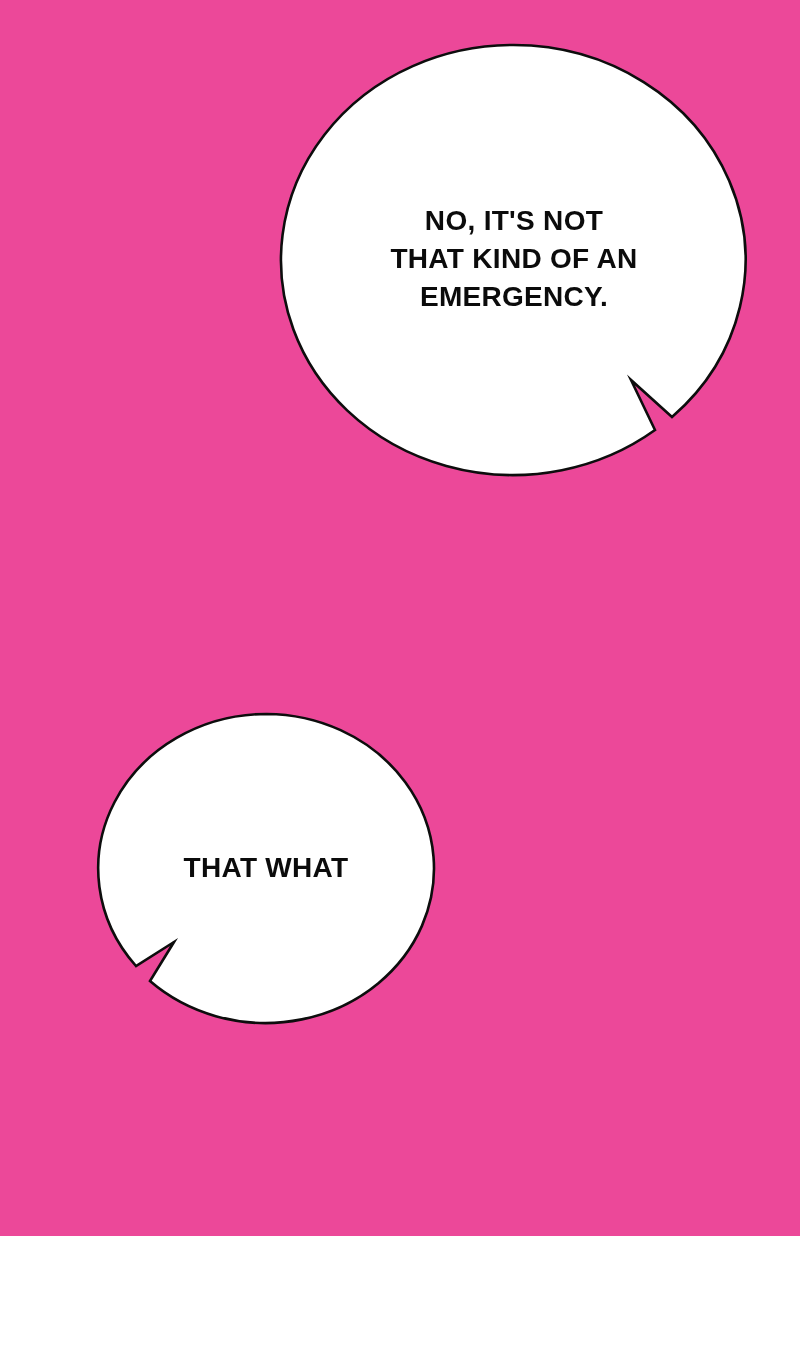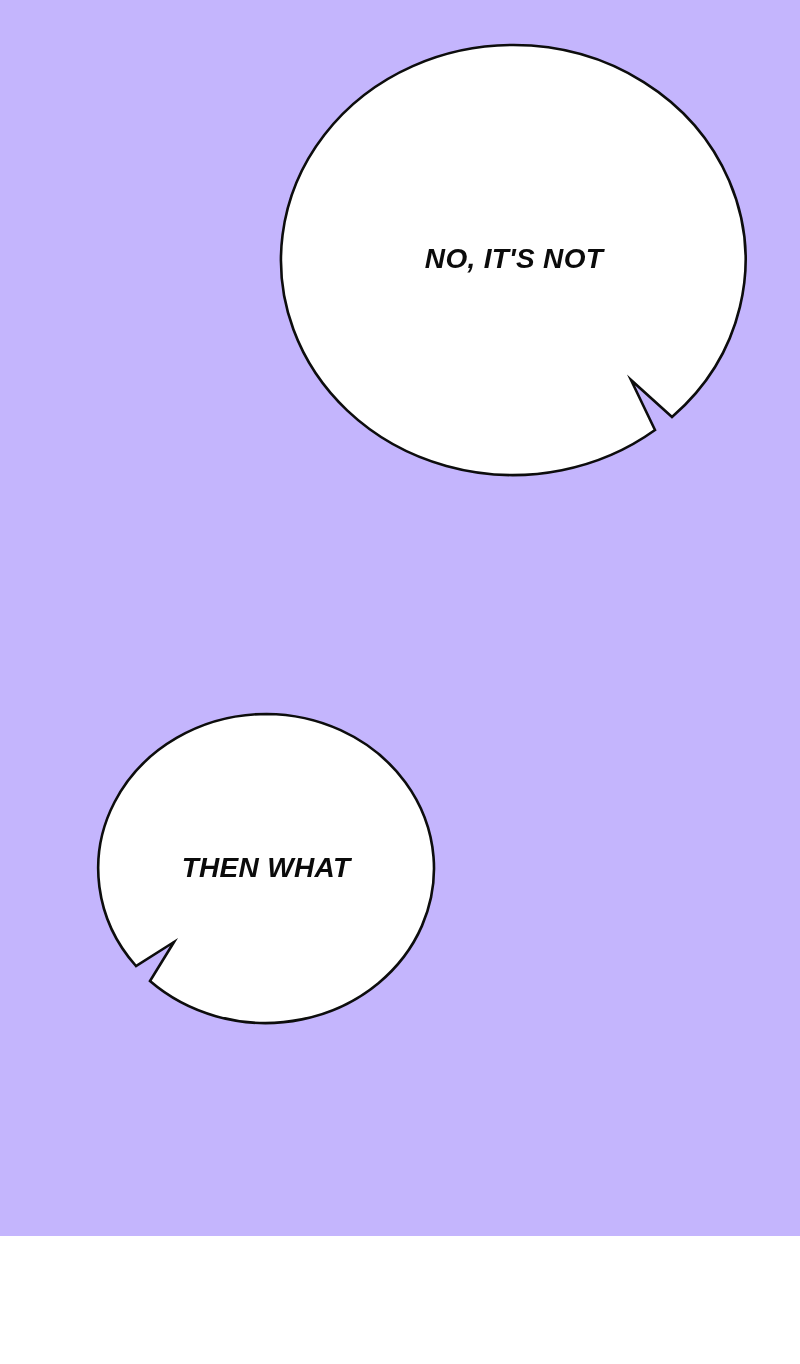--- a/index.html
+++ b/index.html
@@ -3,24 +3,23 @@
 <meta charset="utf-8">
 <style>
   html, body {
     margin: 0;
     padding: 0;
   }
   .comic-page {
     position: relative;
     width: 800px;
     height: 1236px;
-    background: #c4b5fd;
+    background: #ec4899;
     overflow: hidden;
     font-family: "Liberation Sans", "DejaVu Sans", sans-serif;
-    font-style: italic;
   }
   .bubbles-svg {
     position: absolute;
     left: 0;
     top: 0;
     width: 800px;
     height: 1364px;
     display: block;
   }
   .bubble-text {
@@ -43,19 +42,21 @@
 
 <div class="comic-page">
 
   <svg class="bubbles-svg" viewBox="0 0 800 1364" xmlns="http://www.w3.org/2000/svg">
     <path d="M 513 45 A 232 215 0 0 1 672 417 L 631 380 L 655 430 A 232 215 0 1 1 513 45 Z" stroke-width="2.6" stroke-linejoin="miter" stroke-miterlimit="12" stroke="#0d0d0d" fill="#ffffff"></path>
     <path d="M 266.5 714 A 168.5 154.5 0 1 1 150 981 L 174 942 L 136 966 A 168.5 154.5 0 0 1 266.5 714 Z" stroke-width="2.6" stroke-linejoin="miter" stroke-miterlimit="12" stroke="#0d0d0d" fill="#ffffff"></path>
   </svg>
 
   <div class="bubble-text bubble-text--top">
     <div class="line">NO, IT'S NOT</div>
+    <div class="line">THAT KIND OF AN</div>
+    <div class="line">EMERGENCY.</div>
   </div>
 
   <div class="bubble-text bubble-text--bottom">
-    <div class="line">THEN WHAT</div>
+    <div class="line">THAT WHAT</div>
   </div>
 
 </div>
 
 </body></html>

